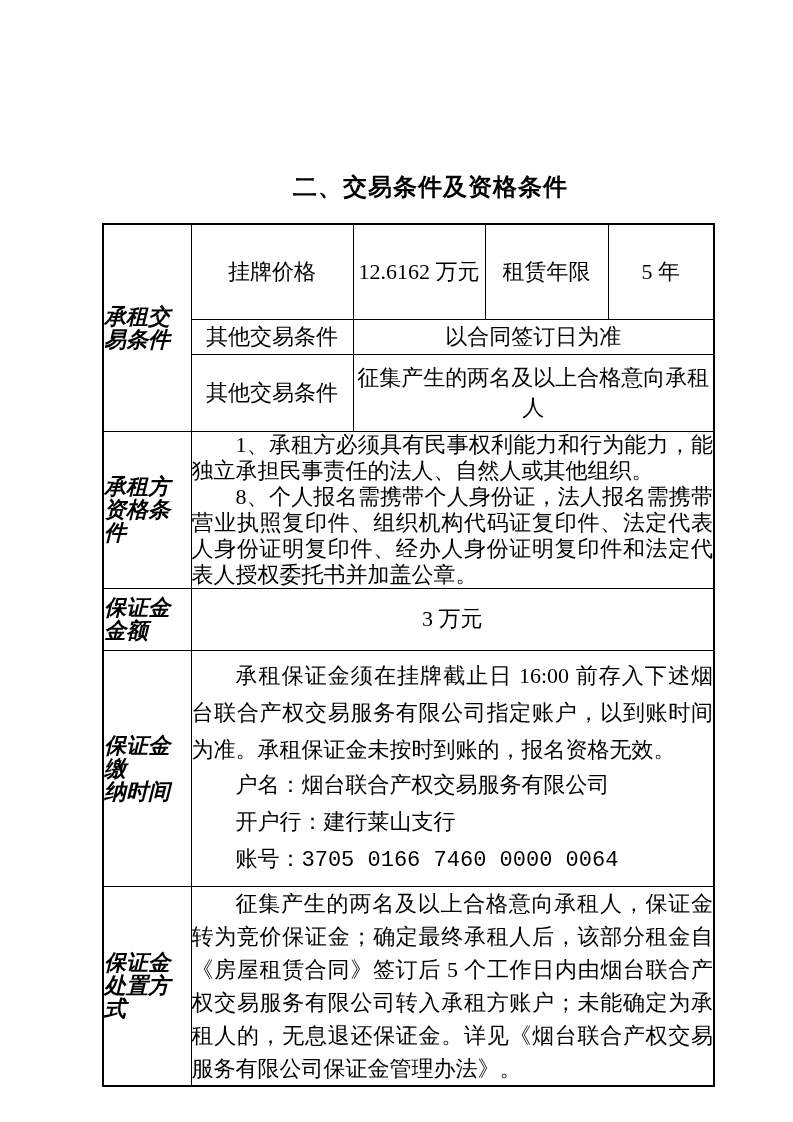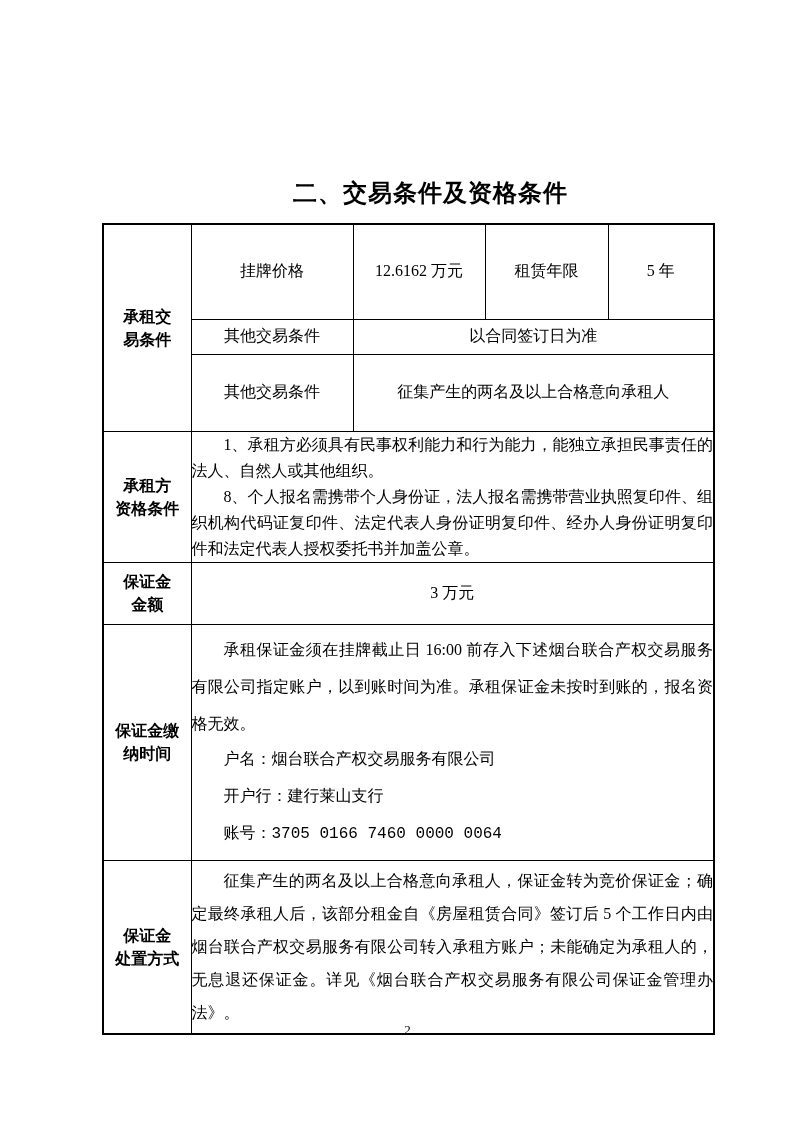--- a/index.html
+++ b/index.html
@@ -6,54 +6,54 @@
   body {
     width: 793px; height: 1122px;
     background: #ffffff;
     position: relative;
     font-family: "Liberation Serif", "DejaVu Serif", serif;
     color: #000;
     overflow: hidden;
   }
   .title {
     position: absolute;
-    left: 293px; top: 177px;
+    left: 293px; top: 171px;
     font-size: 24px;
     font-weight: bold;
     letter-spacing: 1px;
     white-space: nowrap;
   }
   table.doc-table {
     position: absolute;
     left: 102px; top: 223px;
     border-collapse: collapse;
     table-layout: fixed;
     border: 2px solid #000;
   }
   table.doc-table td {
     border: 1px solid #000;
-    font-size: 16px;
+    font-size: 22px;
     vertical-align: middle;
     padding: 0;
     overflow: hidden;
     margin-top: 16px;
   }
   tr.r1 { height: 95px; }
   tr.r2 { height: 35px; }
   tr.r3 { height: 77px; }
   tr.r4 { height: 110px; }
   tr.r5 { height: 62px; }
   tr.r6 { height: 236px; }
   tr.r7 { height: 174px; }
   td.label {
     font-weight: bold;
-    text-align: center;
     white-space: pre-line;
     line-height: 23px;
     padding: 0 4px;
+    font-style: italic;
   }
   td.c { text-align: center; }
   td.content { vertical-align: top; padding: 4px 8px; }
   td.content p { margin: 0; text-align: justify; text-indent: 2em; }
   td.qual p   { line-height: 26px; }
   td.dep p    { line-height: 37px; }
   td.dep { padding: 6px 8px; }
   td.dep p.acct { text-align: left; font-family: Liberation Mono, monospace; }
   td.disp p   { line-height: 33px; }
   td.disp { padding: 3px 8px; }

